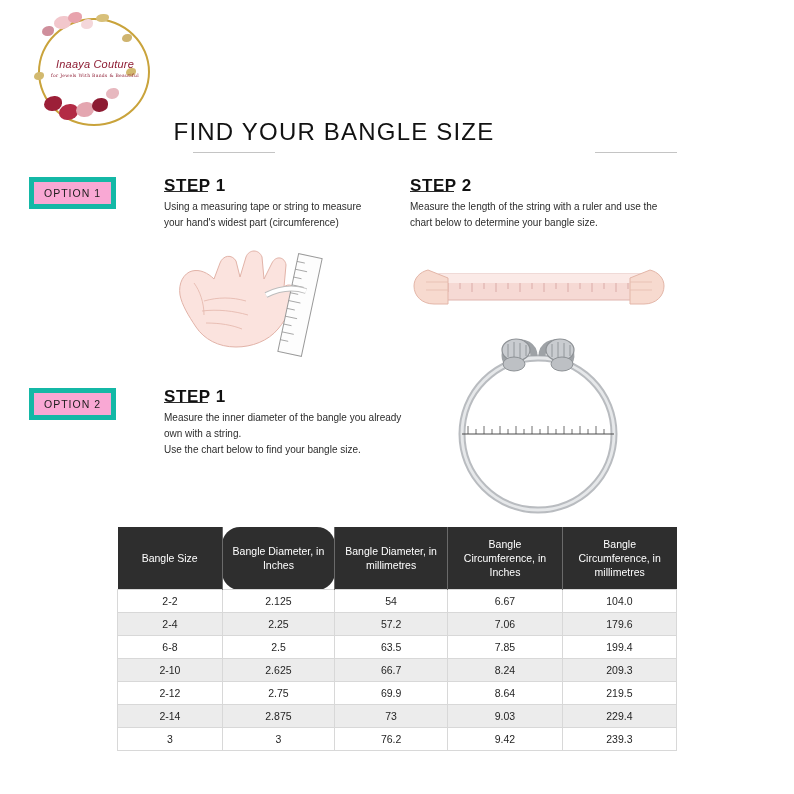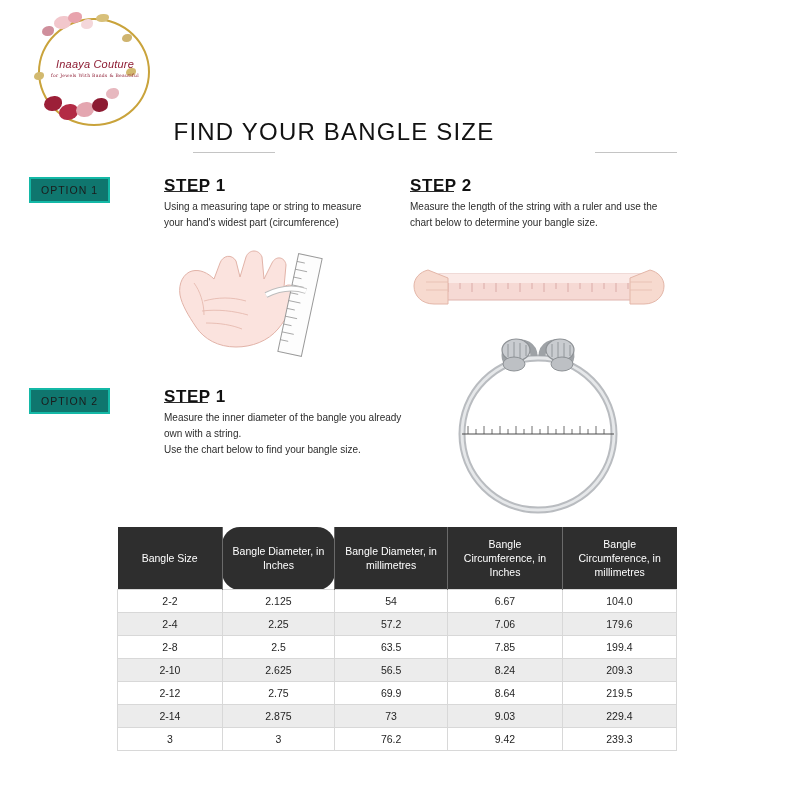--- a/index.html
+++ b/index.html
@@ -84,25 +84,25 @@
     top: 152px;
     height: 1px;
     background: #c4c4c4;
   }
   .title-rule-left  { left: 193px; width: 82px; }
   .title-rule-right { left: 595px; width: 82px; }
 
   
   .option-badge {
     position: absolute;
-    border: 2px solid #14b8a6;
+    border: 5px solid #14b8a6;
     font-size: 10.5px;
     letter-spacing: 1px;
     padding: 5px 10px;
-    background: #0f766e;
+    background: #f9a8d4;
     color: #1b1b1b;
   }
   #opt1 { left: 29px; top: 177px; }
   #opt2 { left: 29px; top: 388px; }
 
   
   .step-head {
     position: absolute;
     font-size: 17px;
     font-weight: bold;
@@ -330,30 +330,30 @@
         <td>104.0</td>
       </tr>
       <tr>
         <td>2-4</td>
         <td>2.25</td>
         <td>57.2</td>
         <td>7.06</td>
         <td>179.6</td>
       </tr>
       <tr>
-        <td>2-8</td>
+        <td>6-8</td>
         <td>2.5</td>
         <td>63.5</td>
         <td>7.85</td>
         <td>199.4</td>
       </tr>
       <tr>
         <td>2-10</td>
         <td>2.625</td>
-        <td>56.5</td>
+        <td>66.7</td>
         <td>8.24</td>
         <td>209.3</td>
       </tr>
       <tr>
         <td>2-12</td>
         <td>2.75</td>
         <td>69.9</td>
         <td>8.64</td>
         <td>219.5</td>
       </tr>

